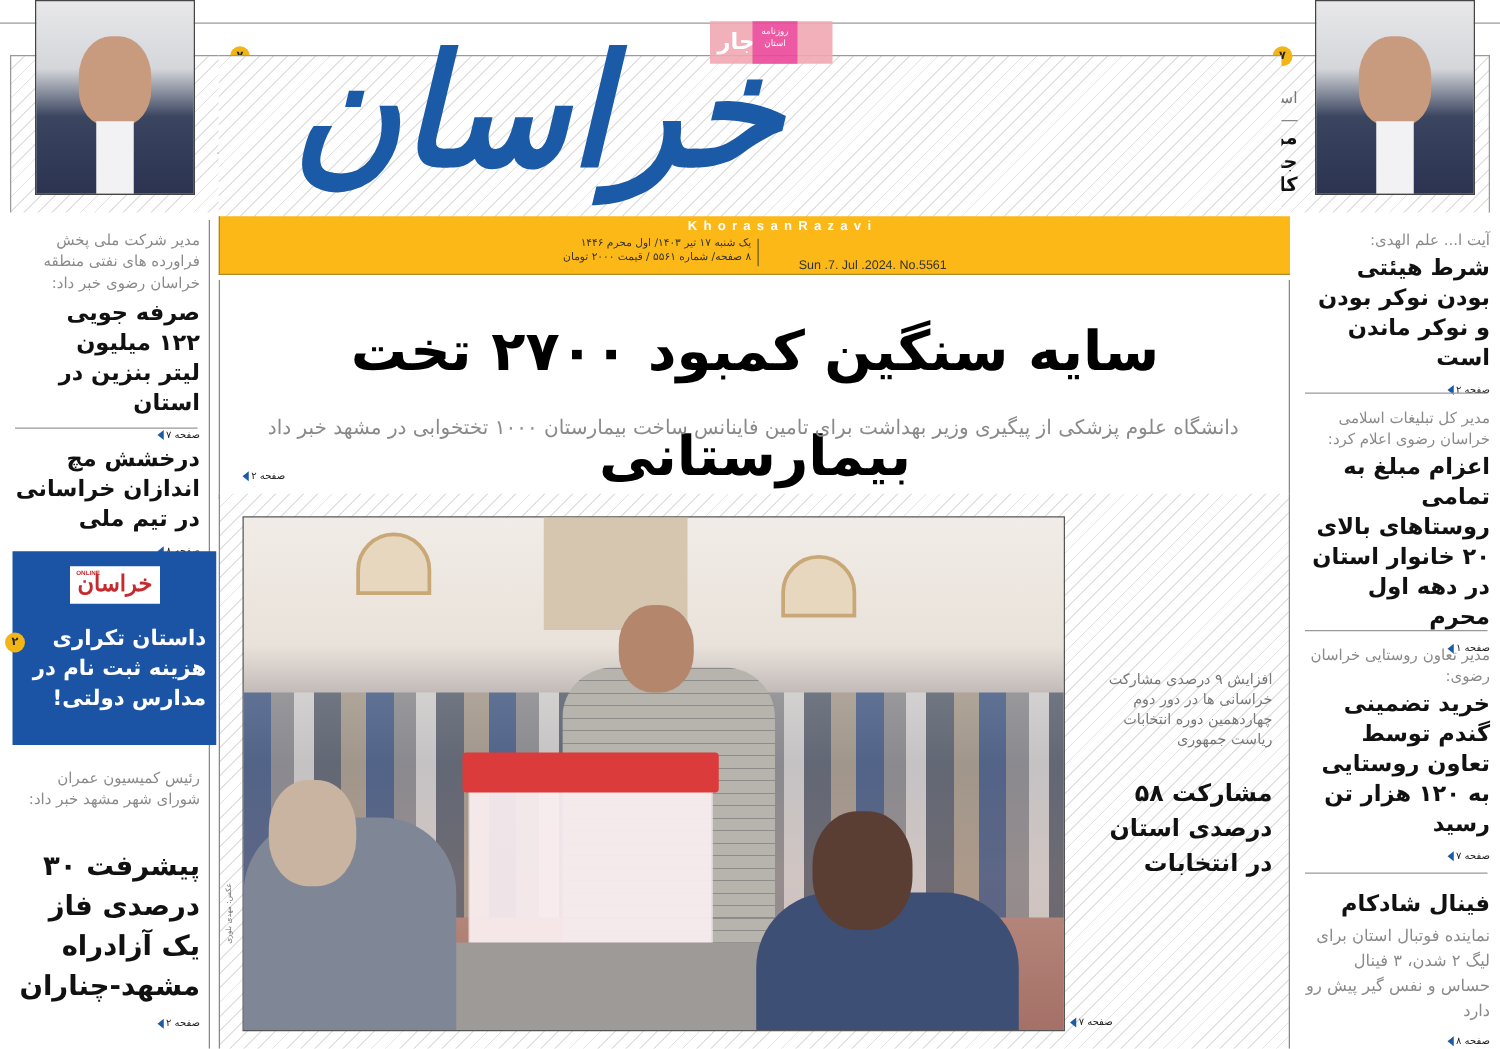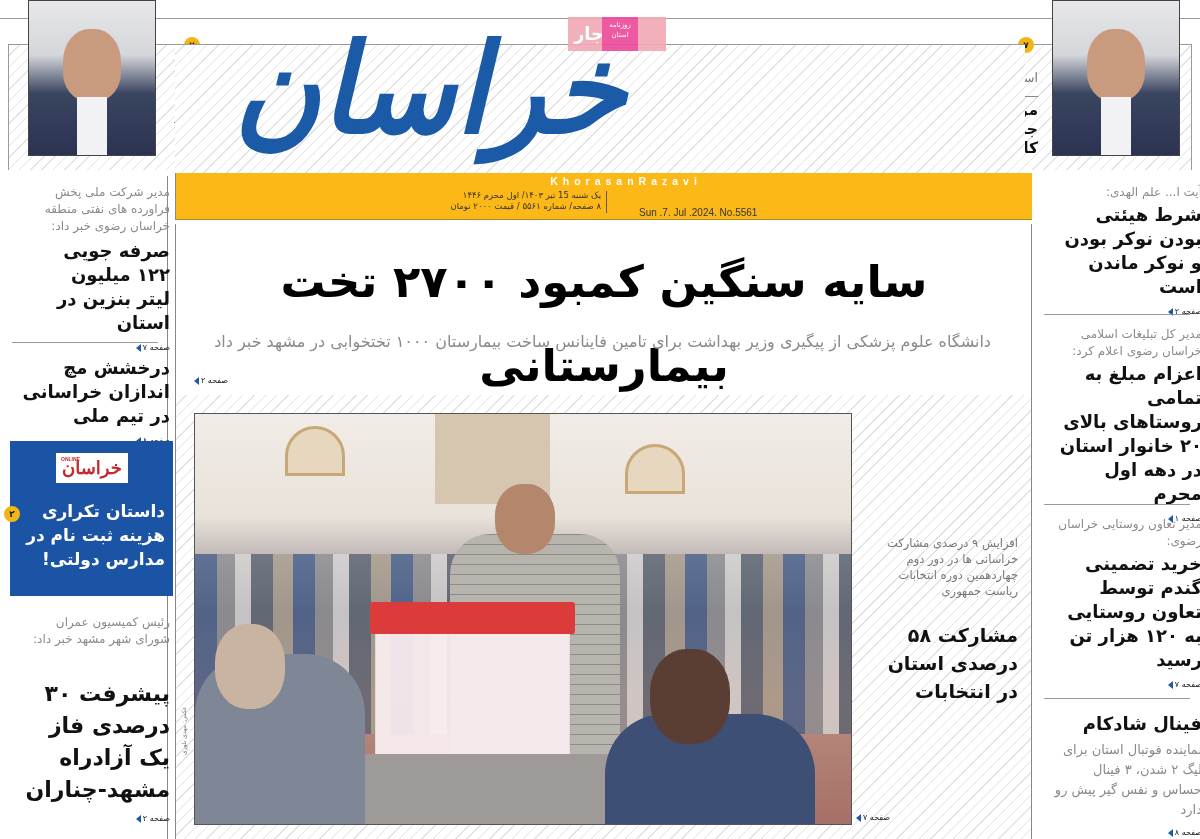--- a/index.html
+++ b/index.html
@@ -74,21 +74,21 @@
 
   .side-story { position: absolute; left: 692px; top: 140px; width: 150px; direction: rtl; text-align: right; }
   .side-story .kicker { font-size: 11.5px; line-height: 16px; }
   .side-story .t { font-weight: bold; font-size: 19px; line-height: 28px; margin-top: 22px; }
   .photo-pref { position: absolute; left: 680px; top: 418px; }
 
   
   .col { position: absolute; top: 176px; width: 168px; height: 663px; }
   .col-left { left: 0; border-right: 1px solid #888; }
   .col-right { left: 1032px; width: 168px; }
-  .story { position: absolute; left: 20px; width: 150px; direction: rtl; text-align: right; }
+  .story { position: absolute; left: 10px; width: 150px; direction: rtl; text-align: right; }
   .story .kicker { font-size: 12px; line-height: 17px; color: #8a8a8a; }
   .story .t { font-weight: bold; font-size: 18px; line-height: 24px; color: #111; }
   .story .pref { margin-top: 4px; direction: rtl; text-align: left; }
   .hr { position: absolute; left: 12px; width: 146px; height: 1px; background: #999; }
 
   .online-box { position: absolute; left: 10px; top: 265px; width: 163px; height: 155px; background: #1b54a4; }
   .online-logo { position: absolute; left: 46px; top: 12px; width: 72px; height: 30px; background: #fff; color: #c62a2f; font-weight: bold; font-size: 18px; text-align: center; line-height: 30px; font-family: "DejaVu Serif", serif; }
   .online-logo .ol { position: absolute; left: 5px; top: 3px; font-size: 5px; color: #c62a2f; font-family: "Liberation Sans", sans-serif; line-height: 6px; }
   .online-title { position: absolute; left: 10px; top: 58px; width: 145px; color: #fff; font-weight: bold; font-size: 17px; line-height: 24px; direction: rtl; text-align: right; }
 </style>
@@ -130,21 +130,21 @@
   <span class="w">جار</span>
   <div class="or">
     <div>روزنامه</div>
     <div>استان</div>
   </div>
 </div>
 
 <div class="yellow-bar">
   <div class="latin-name">KhorasanRazavi</div>
   <div class="date-fa">
-    <div>یک شنبه 15 تیر ۱۴۰۳/ اول محرم ۱۴۴۶</div>
+    <div>یک شنبه ۱۷ تیر ۱۴۰۳/ اول محرم ۱۴۴۶</div>
     <div>۸ صفحه/ شماره ۵۵۶۱ / قیمت ۲۰۰۰ تومان</div>
   </div>
   <div class="date-div"></div>
   <div class="date-en">Sun .7. Jul .2024. No.5561</div>
 </div>
 
 <div class="main-top">
   <div class="headline">سایه سنگین کمبود ۲۷۰۰ تخت بیمارستانی</div>
   <div class="lede">دانشگاه علوم پزشکی از پیگیری وزیر بهداشت برای تامین فاینانس ساخت بیمارستان ۱۰۰۰ تختخوابی در مشهد خبر داد</div>
   <div class="page-ref main-pref">

